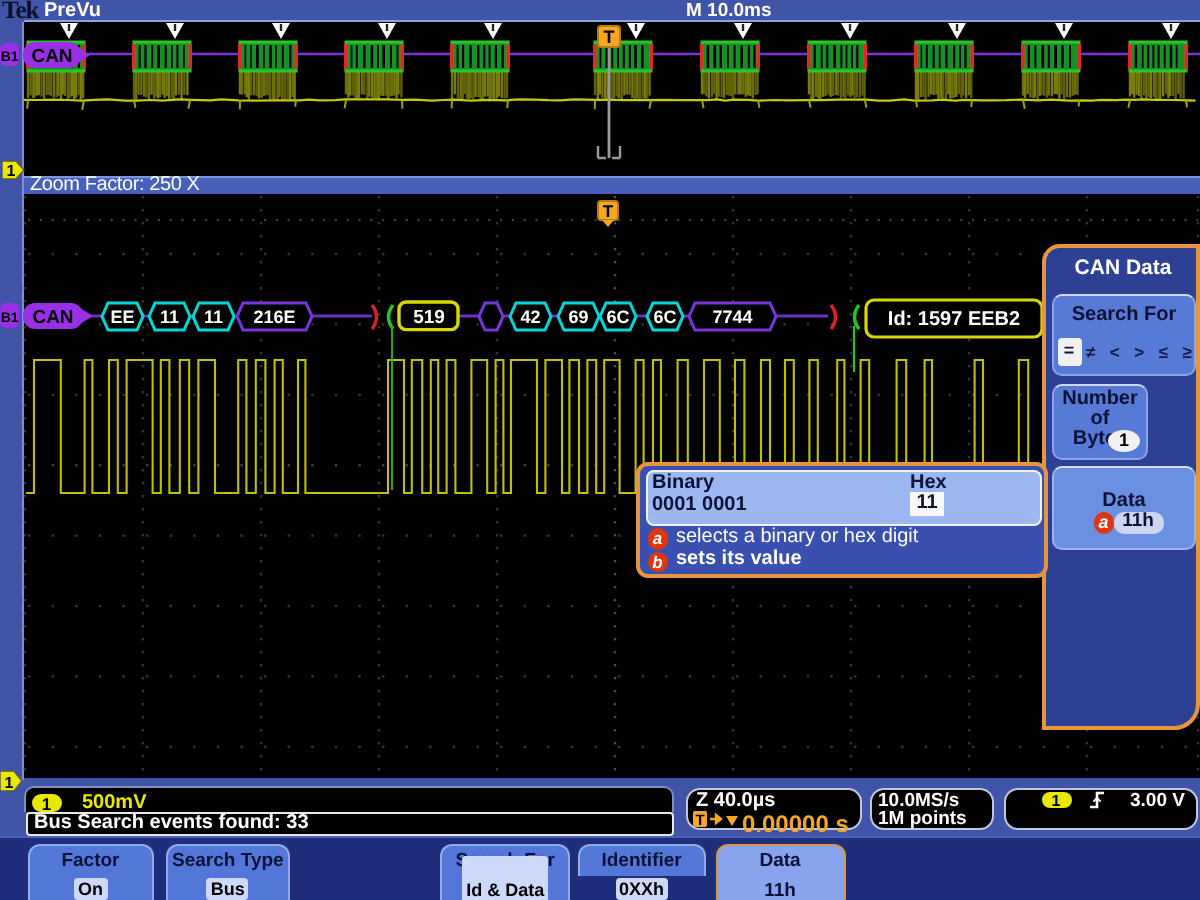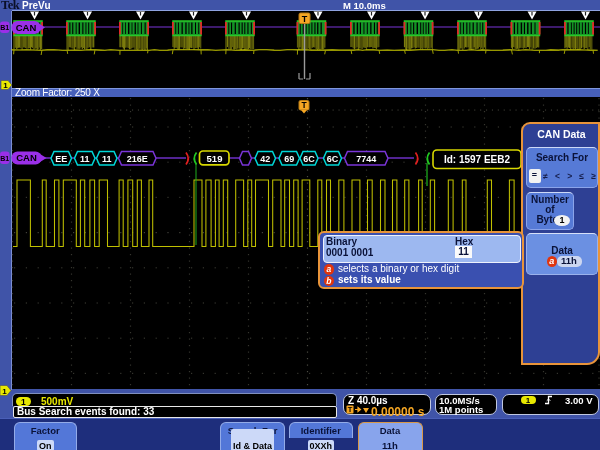--- a/index.html
+++ b/index.html
@@ -1561,20 +1561,24 @@
     <path d="M1,8.5 h3.5 v-7 h3.5" fill="none" stroke="#fff" stroke-width="1.3"></path>
     <path d="M4.5,4 l-1.8,1.8 M4.5,4 l1.8,1.8" stroke="#fff" stroke-width="1"></path>
   </svg>
   <div class="abs" style="left:565px; top:394.5px; font-weight:bold; font-size:9.5px; color:#fff;">3.00 V</div>
 
   <div class="abs" style="left:0; top:418px; width:600px; height:32px; background:#1e2e7c; border-top:1px solid #4a5fb8;"></div>
   <div class="abs" style="left:14px; top:421.5px; width:62.5px; height:28.5px; background:#5377d8; border:1.5px solid #93abe8; border-bottom:none; border-radius:6px 6px 0 0;">
     <div style="text-align:center; font-weight:bold; font-size:9.5px; color:#0a1238; margin-top:2px; white-space:nowrap;">Factor</div>
     <div style="text-align:center; margin-top:-1px; white-space:nowrap;"><span style="background:#ccd9f8; border-radius:2px; font-weight:bold; font-size:9px; color:#000; padding:0.5px 2px;">On</span></div>
   </div>
+  <div class="abs" style="left:82.7px; top:421.5px; width:62.5px; height:28.5px; background:#5377d8; border:1.5px solid #93abe8; border-bottom:none; border-radius:6px 6px 0 0;">
+    <div style="text-align:center; font-weight:bold; font-size:9.5px; color:#0a1238; margin-top:2px; white-space:nowrap;">Search Type</div>
+    <div style="text-align:center; margin-top:-1px; white-space:nowrap;"><span style="background:#ccd9f8; border-radius:2px; font-weight:bold; font-size:9px; color:#000; padding:0.5px 2px;">Bus</span></div>
+  </div>
   <div class="abs" style="left:220.1px; top:421.5px; width:65px; height:28.5px; background:#5377d8; border:1.5px solid #93abe8; border-bottom:none; border-radius:6px 6px 0 0;">
     <div style="text-align:center; font-weight:bold; font-size:9.5px; color:#0a1238; margin-top:2px; white-space:nowrap;">Search For</div>
     <div style="text-align:center; margin-top:-1px; white-space:nowrap;"><span style="background:#ccd9f8; border-radius:2px; font-weight:bold; font-size:9px; color:#000; padding:12px 2px;">Id &amp; Data</span></div>
   </div>
   <div class="abs" style="left:288.8px; top:421.5px; width:64px; height:16px; background:#5377d8; border:1.5px solid #93abe8; border-bottom:none; border-radius:6px 6px 0 0;">
     <div style="text-align:center; font-weight:bold; font-size:9.5px; color:#0a1238; margin-top:2px; white-space:nowrap;">Identifier</div>
     <div style="text-align:center; margin-top:-1px; white-space:nowrap;"><span style="background:#ccd9f8; border-radius:2px; font-weight:bold; font-size:9px; color:#000; padding:0.5px 2px;">0XXh</span></div>
   </div>
   <div class="abs" style="left:357.5px; top:421.5px; width:65px; height:28.5px; background:#88a4ec; border:1.5px solid #d89848; border-bottom:none; border-radius:6px 6px 0 0;">
     <div style="text-align:center; font-weight:bold; font-size:9.5px; color:#0a1238; margin-top:2px; white-space:nowrap;">Data</div>

